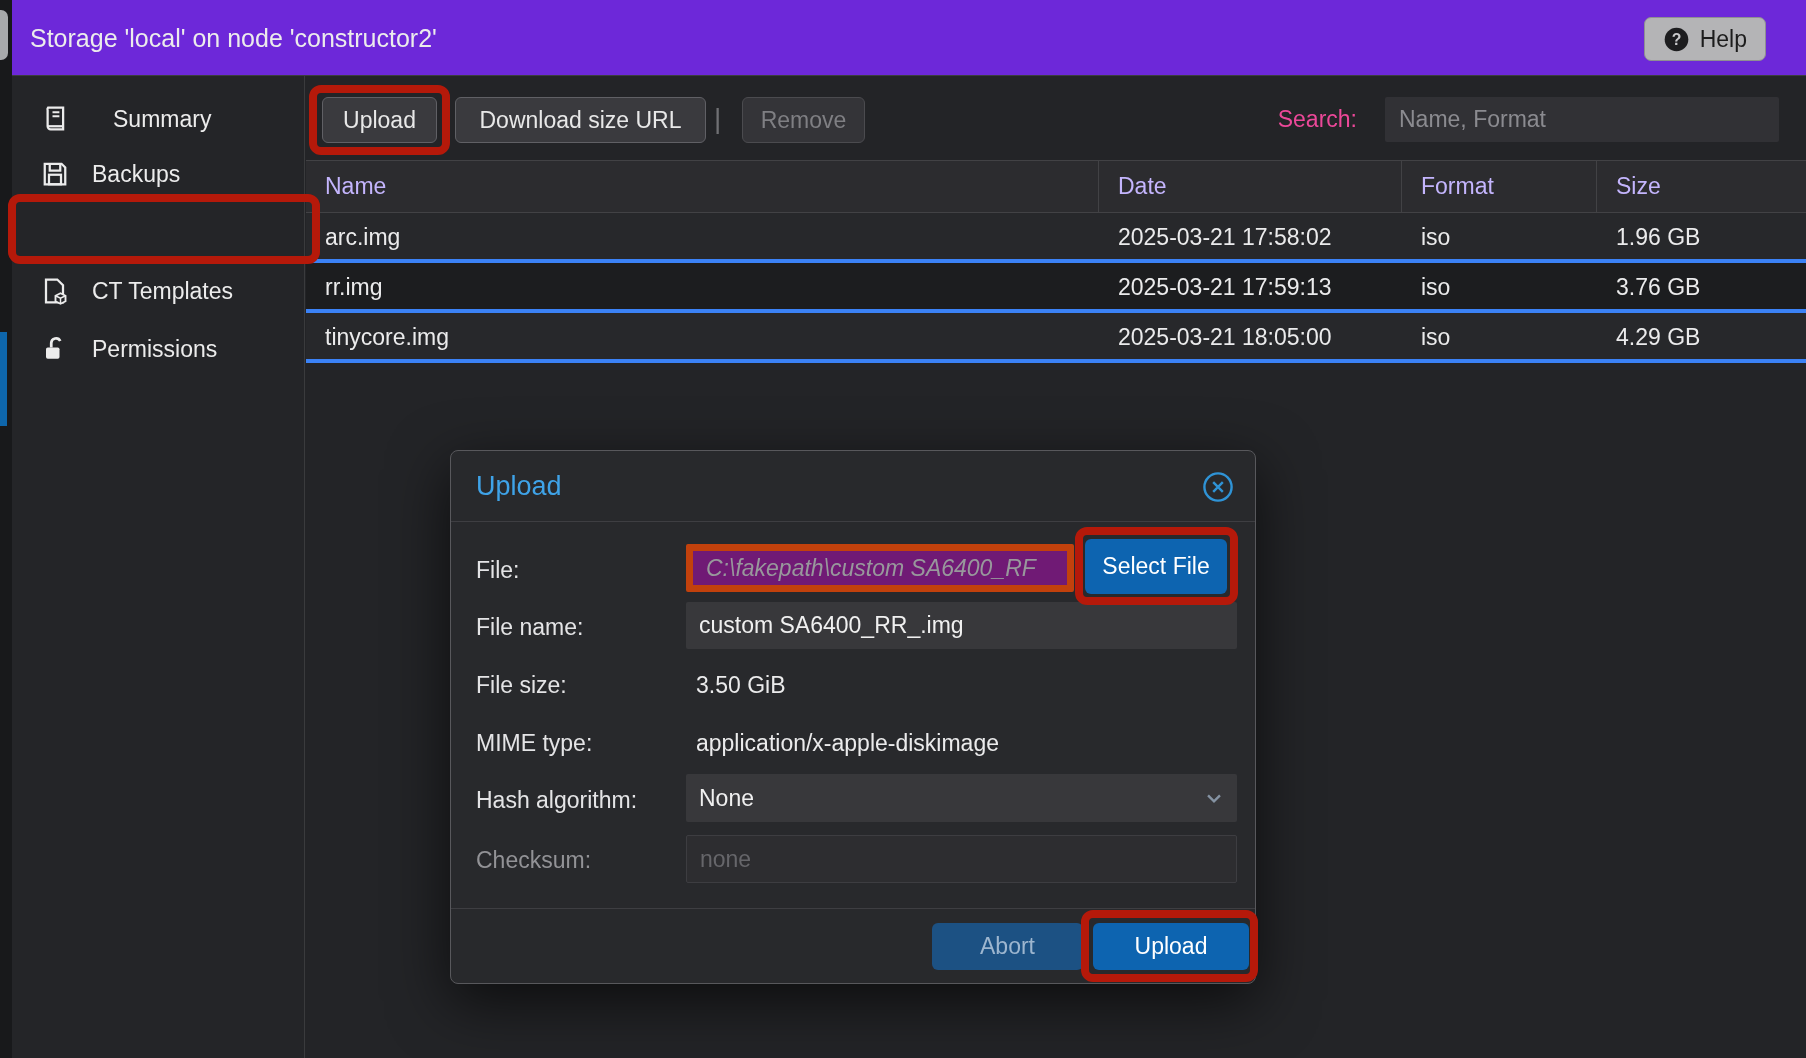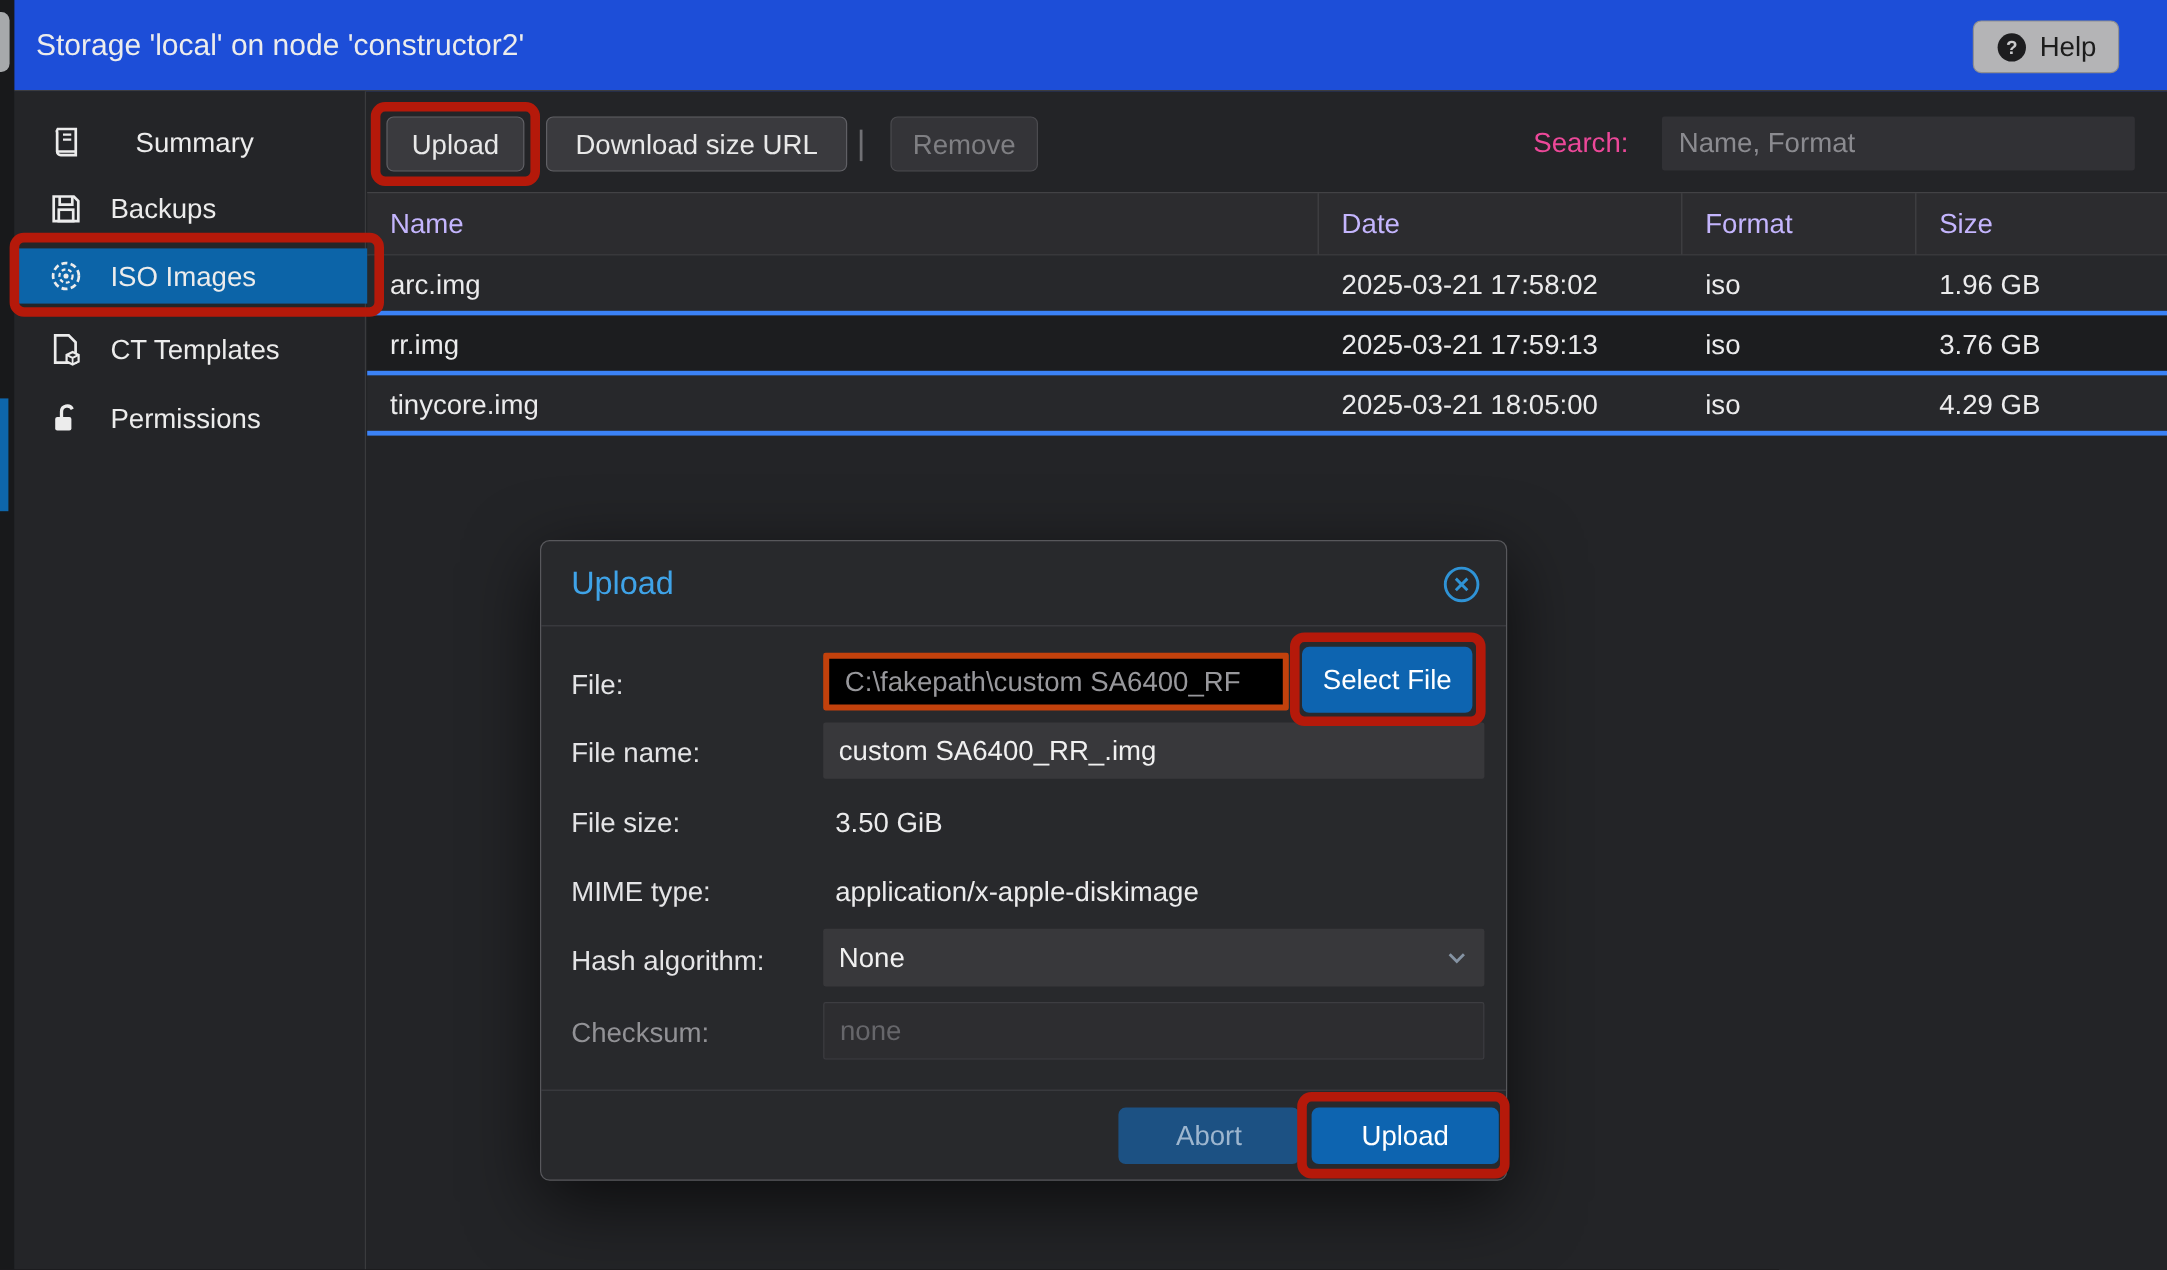--- a/index.html
+++ b/index.html
@@ -6,21 +6,21 @@
   html,body { background:#1a1a1c; }
   body { font-family:"Liberation Sans", sans-serif; }
   .app {
     position:relative; width:1806px; height:1058px; overflow:hidden;
     background:#232427; color:#e9e9ea;
   }
 
   
   .title-bar {
     position:absolute; left:0; top:0; width:1806px; height:76px;
-    background:#1d4ed8; border-bottom:1px solid #3c3d40;
+    background:#6d28d9; border-bottom:1px solid #3c3d40;
   }
   .title-bar .page-title {
     position:absolute; left:30px; top:0; line-height:76px;
     font-size:25px; color:#ececec;
   }
   .help-btn {
     position:absolute; right:40px; top:17px; height:44px;
     display:flex; align-items:center; gap:10px; padding:0 18px;
     background:#b4b4b6; border:1px solid #8f8f91; border-radius:7px;
     color:#1c1c1c; font-size:23px; cursor:pointer;
@@ -96,21 +96,21 @@
   .dialog-title { position:absolute; left:25px; top:0; line-height:71px; font-size:27px; color:#3fa3e8; }
   .dialog-close { position:absolute; right:20px; top:19px; width:34px; height:34px; cursor:pointer; }
   .dlg-label { position:absolute; left:25px; font-size:23px; color:#e4e4e6; }
   .dlg-label.disabled { color:#929296; }
   .dlg-value { position:absolute; left:245px; font-size:23px; color:#ebebec; }
   .dlg-input {
     position:absolute; font-size:23px; font-family:"Liberation Sans", sans-serif;
     outline:none; padding:0 13px; color:#f0f0f0; border:none; border-radius:2px;
   }
   .file-input { left:235px; top:93px; width:388px; height:48px;
-    background:#000000; border:5px solid #c2410c; color:#98989c; }
+    background:#701a75; border:7px solid #c2410c; color:#98989c;font-style:italic; }
   .filename-input { left:235px; top:151px; width:551px; height:47px; background:#38383b; }
   .combo { position:absolute; left:235px; top:323px; width:551px; height:48px;
     background:#38383b; border-radius:2px; cursor:pointer;
     display:flex; align-items:center; padding:0 13px; font-size:23px; color:#f0f0f0; }
   .combo .chev { position:absolute; right:10px; top:11px; width:26px; height:26px; }
   .checksum-input { left:235px; top:384px; width:551px; height:48px;
     background:#2d2d30; border:1px solid #3d3d41; }
   .checksum-input::placeholder { color:#66666a; }
   .dialog-footer { position:absolute; left:0; top:457px; width:804px; height:76px;
     border-top:1px solid #3e3e42; }
@@ -158,28 +158,20 @@
       <span>Summary</span>
     </div>
     <div class="side-item" style="top:75px;">
       <svg viewBox="0 0 24 24">
         <path d="M3.8 3.8h13.4l3 3v13.4H3.8z" fill="none" stroke="currentColor" stroke-width="1.8"></path>
         <path d="M7.8 3.8v5.4h8.4V3.8" fill="none" stroke="currentColor" stroke-width="1.8"></path>
         <rect x="7.2" y="12.6" width="9.6" height="7.6" fill="none" stroke="currentColor" stroke-width="1.8"></rect>
       </svg>
       <span>Backups</span>
     </div>
-    <div class="side-item selected" style="top:131px;">
-      <svg viewBox="0 0 24 24">
-        <circle cx="12" cy="12" r="8.6" fill="none" stroke="currentColor" stroke-width="1.8" stroke-dasharray="4 2.2"></circle>
-        <circle cx="12" cy="12" r="4.4" fill="none" stroke="currentColor" stroke-width="1.5" stroke-dasharray="2.6 1.8"></circle>
-        <circle cx="12" cy="12" r="1.7" fill="currentColor"></circle>
-      </svg>
-      <span>ISO Images</span>
-    </div>
     <div class="side-item" style="top:192px;">
       <svg viewBox="0 0 24 24">
         <path d="M4.8 2.8h9l4.6 4.6V21H4.8z" fill="none" stroke="currentColor" stroke-width="1.8"></path>
         <path d="M16.4 13.8l4 2v4.4l-4 2-4-2v-4.4z" fill="#242528" stroke="currentColor" stroke-width="1.5"></path>
         <path d="M12.4 15.8l4 2 4-2M16.4 17.8v4.2" fill="none" stroke="currentColor" stroke-width="1.2"></path>
       </svg>
       <span>CT Templates</span>
     </div>
     <div class="side-item" style="top:250px;">
       <svg viewBox="0 0 24 24">

